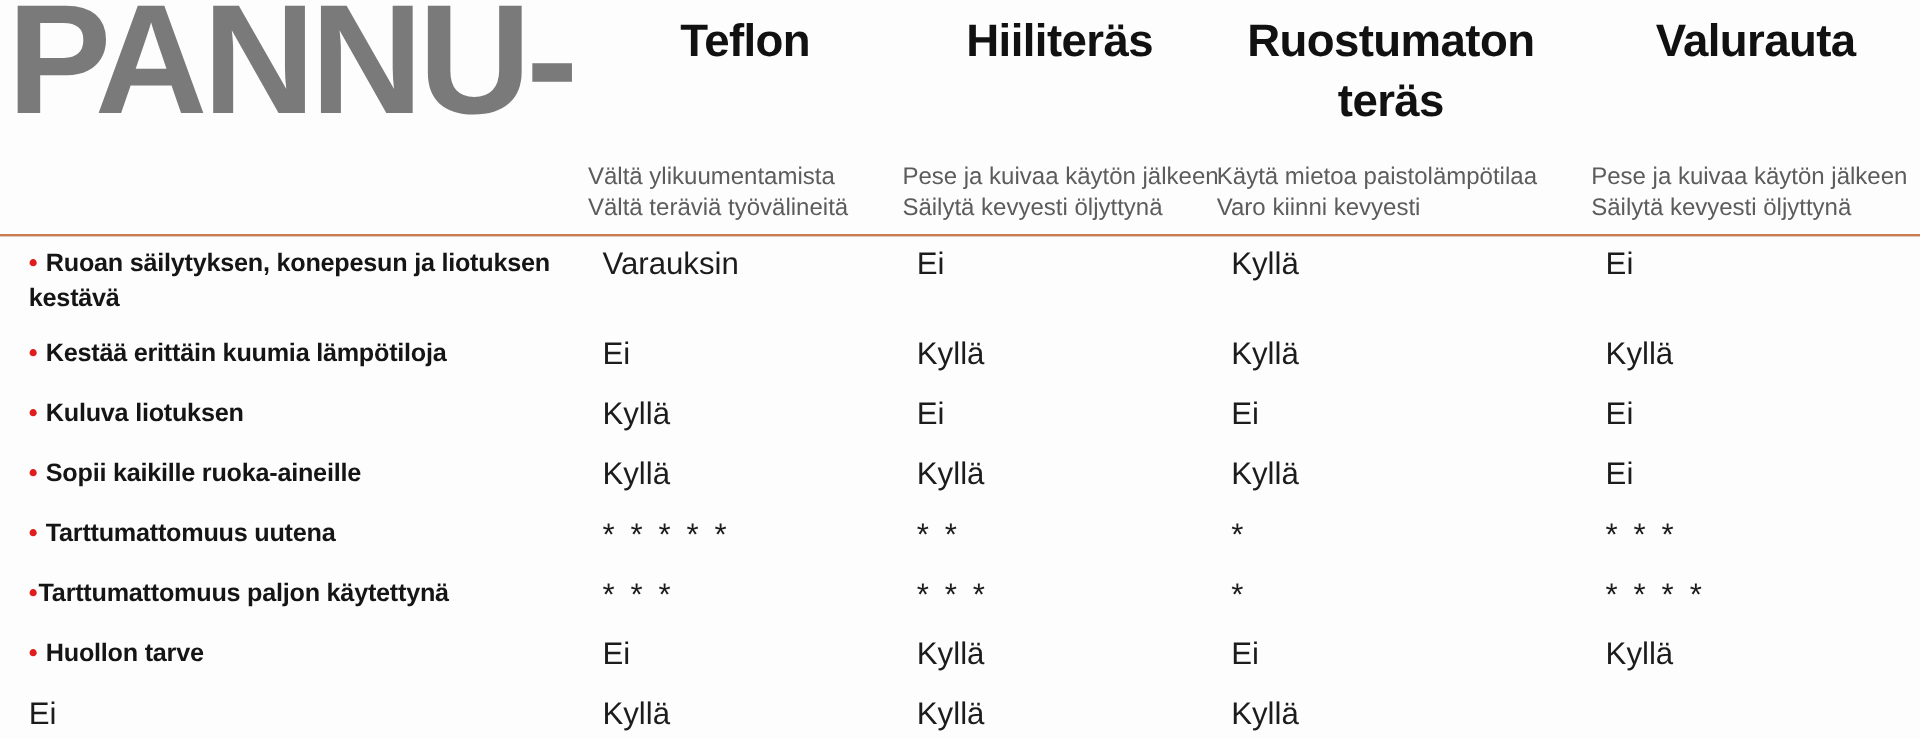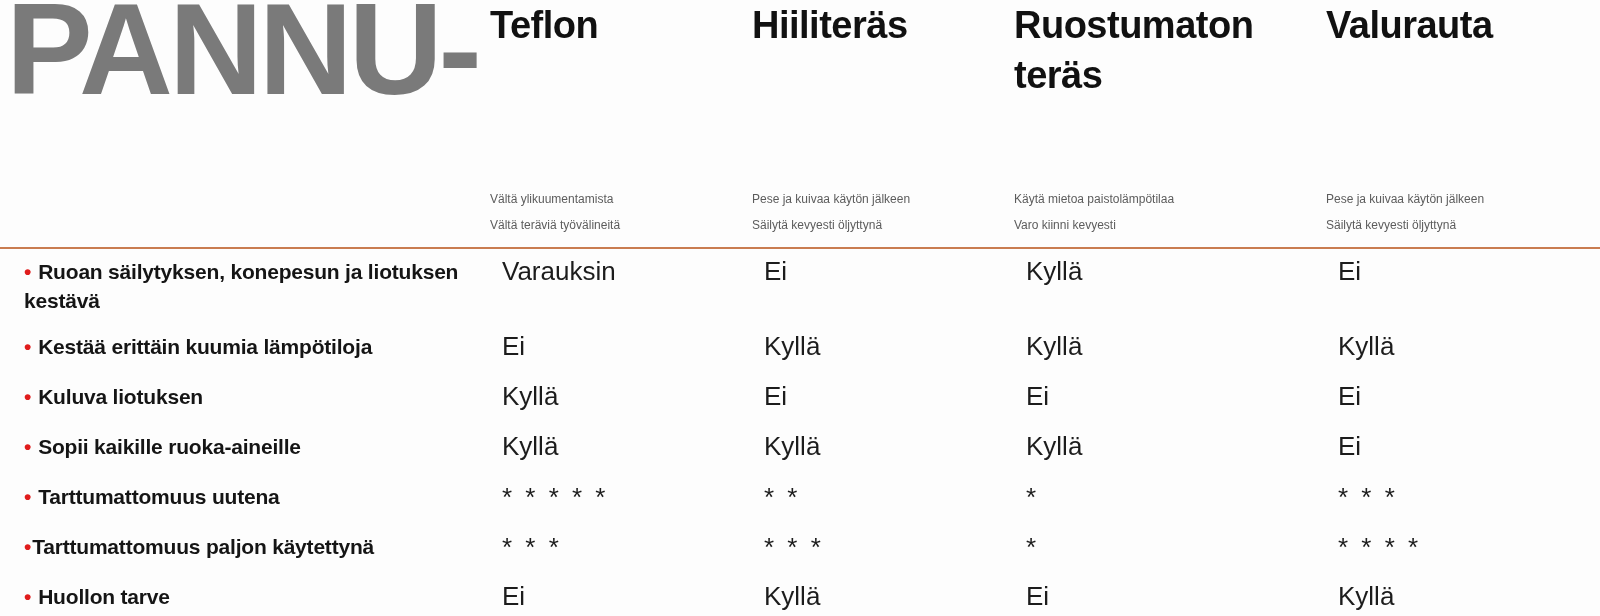--- a/index.html
+++ b/index.html
@@ -10,50 +10,51 @@
     background: #fdfdfd;
     color: #1c1c1c;
     font-family: "Liberation Sans", sans-serif;
     overflow: hidden;
     position: relative;
   }
   .header {
     display: grid;
     grid-template-columns: 478px 262px 262px 312px 1fr;
     padding-left: 12px;
-    height: 249px;
+    height: 197px;
     border-bottom: 2px solid #c97c50;
     position: relative;
   }
   .logo-cell { position: relative; overflow: visible; }
   .logo {
     font-weight: bold;
     font-size: 130px;
     line-height: 97px;
     letter-spacing: -4px;
     color: #7a7a7a;
     margin-top: 1px;
     margin-left: -6px;
     white-space: nowrap;
   }
   .col-head { position: relative; }
   .col-title {
-    padding-top: 0;
+    padding-top: 10px;
     font-size: 38px;
     line-height: 50px;
     font-weight: bold;
     color: #111;
     letter-spacing: -0.5px;
     max-width: 290px;
+    text-align: center;
   }
   .tips {
     position: absolute;
     bottom: 9px;
     left: 0;
-    font-size: 12px;
+    font-size: 20px;
     line-height: 26px;
     color: #5c5c5c;
     white-space: nowrap;
   }
   .row {
     display: grid;
     grid-template-columns: 478px 262px 262px 312px 1fr;
     padding-left: 24px;
     padding-top: 8px;
     min-height: 50px;

